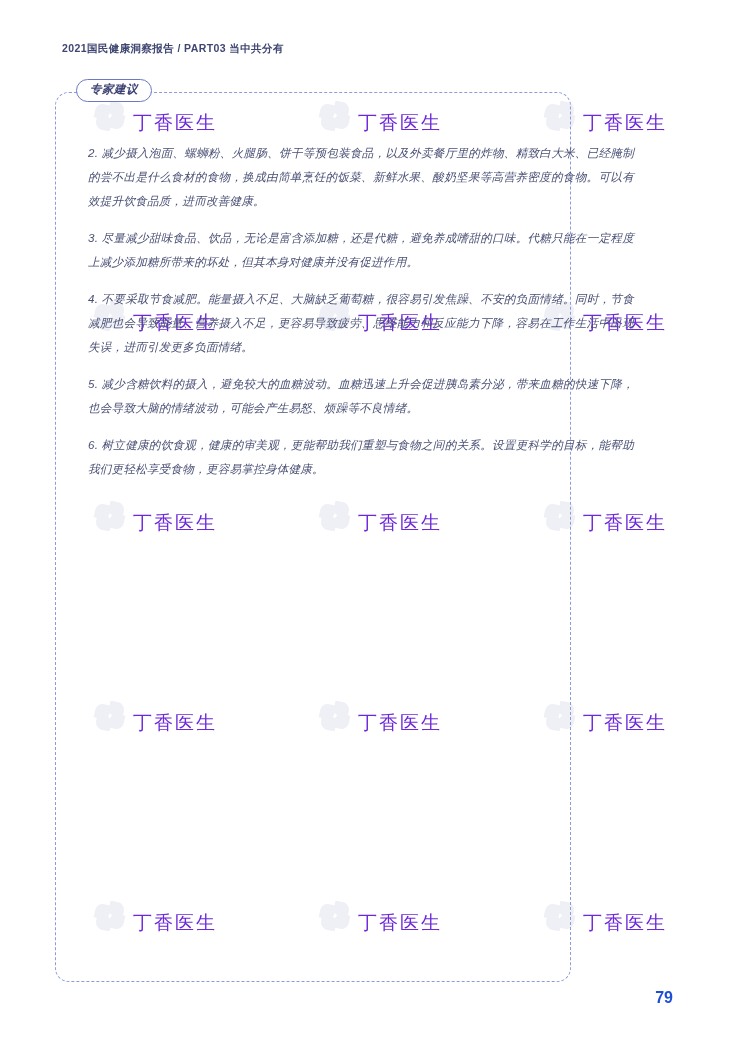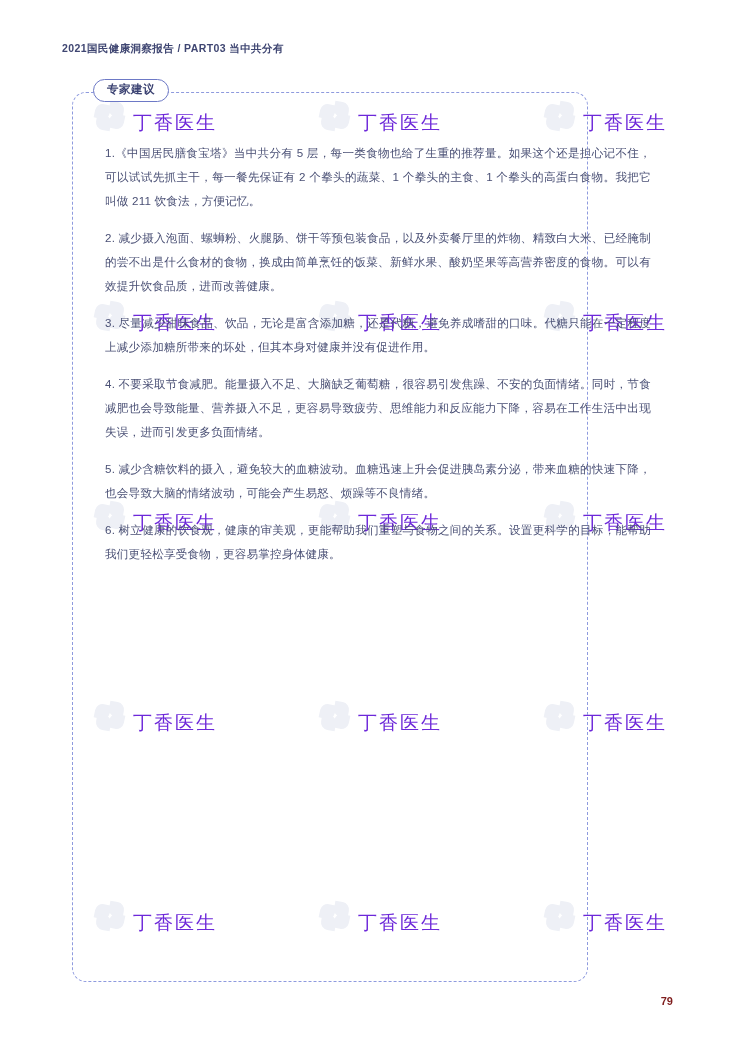--- a/index.html
+++ b/index.html
@@ -76,28 +76,29 @@
     font-size: 10.5px;
     font-weight: bold;
     color: #3f4672;
     letter-spacing: 0.4px;
     z-index: 3;
   }
 
   
   .box {
     position: absolute;
-    left: 72px;
+    left: 55px;
     top: 92px;
     width: 516px;
     height: 890px;
     border: 1px dashed #8e9ade;
     border-radius: 14px;
     box-sizing: border-box;
     z-index: 2;
+    font-style: italic;
   }
 
   .badge {
     position: absolute;
     left: 20px;
     top: -14px;
     background: #ffffff;
     border: 1px solid #6d79c6;
     border-radius: 13px;
     padding: 4px 13px 5px 13px;
@@ -122,22 +123,22 @@
     text-align: justify;
     letter-spacing: 0.2px;
   }
   .para:last-child { margin-bottom: 0; }
 
   
   .page-number {
     position: absolute;
     right: 62px;
     bottom: 32px;
-    font-size: 11px;
-    color: #7f1d1d;
+    font-size: 16px;
+    color: #1d4ed8;
     font-weight: bold;
     z-index: 3;
   }
 </style>
 </head>
 <body>
 
 <div class="page">
 
   <div class="watermark-layer" id="watermark-layer">
@@ -216,21 +217,20 @@
         <span class="l4"></span>
       </div>
       <div class="wm" style="left: 583px; top: 910px;">丁香医生</div>
     </div>
 
   <div class="header">2021国民健康洞察报告 / PART03 当中共分有</div>
 
   <div class="box">
     <div class="badge">专家建议</div>
     <div class="content" id="callout-body">
-        <p class="para">1.《中国居民膳食宝塔》当中共分有 5 层，每一类食物也给了生重的推荐量。如果这个还是担心记不住，可以试试先抓主干，每一餐先保证有 2 个拳头的蔬菜、1 个拳头的主食、1 个拳头的高蛋白食物。我把它叫做 211 饮食法，方便记忆。</p>
         <p class="para">2. 减少摄入泡面、螺蛳粉、火腿肠、饼干等预包装食品，以及外卖餐厅里的炸物、精致白大米、已经腌制的尝不出是什么食材的食物，换成由简单烹饪的饭菜、新鲜水果、酸奶坚果等高营养密度的食物。可以有效提升饮食品质，进而改善健康。</p>
         <p class="para">3. 尽量减少甜味食品、饮品，无论是富含添加糖，还是代糖，避免养成嗜甜的口味。代糖只能在一定程度上减少添加糖所带来的坏处，但其本身对健康并没有促进作用。</p>
         <p class="para">4. 不要采取节食减肥。能量摄入不足、大脑缺乏葡萄糖，很容易引发焦躁、不安的负面情绪。同时，节食减肥也会导致能量、营养摄入不足，更容易导致疲劳、思维能力和反应能力下降，容易在工作生活中出现失误，进而引发更多负面情绪。</p>
         <p class="para">5. 减少含糖饮料的摄入，避免较大的血糖波动。血糖迅速上升会促进胰岛素分泌，带来血糖的快速下降，也会导致大脑的情绪波动，可能会产生易怒、烦躁等不良情绪。</p>
         <p class="para">6. 树立健康的饮食观，健康的审美观，更能帮助我们重塑与食物之间的关系。设置更科学的目标，能帮助我们更轻松享受食物，更容易掌控身体健康。</p>
       </div>
   </div>
 
   <div class="page-number">79</div>
 

